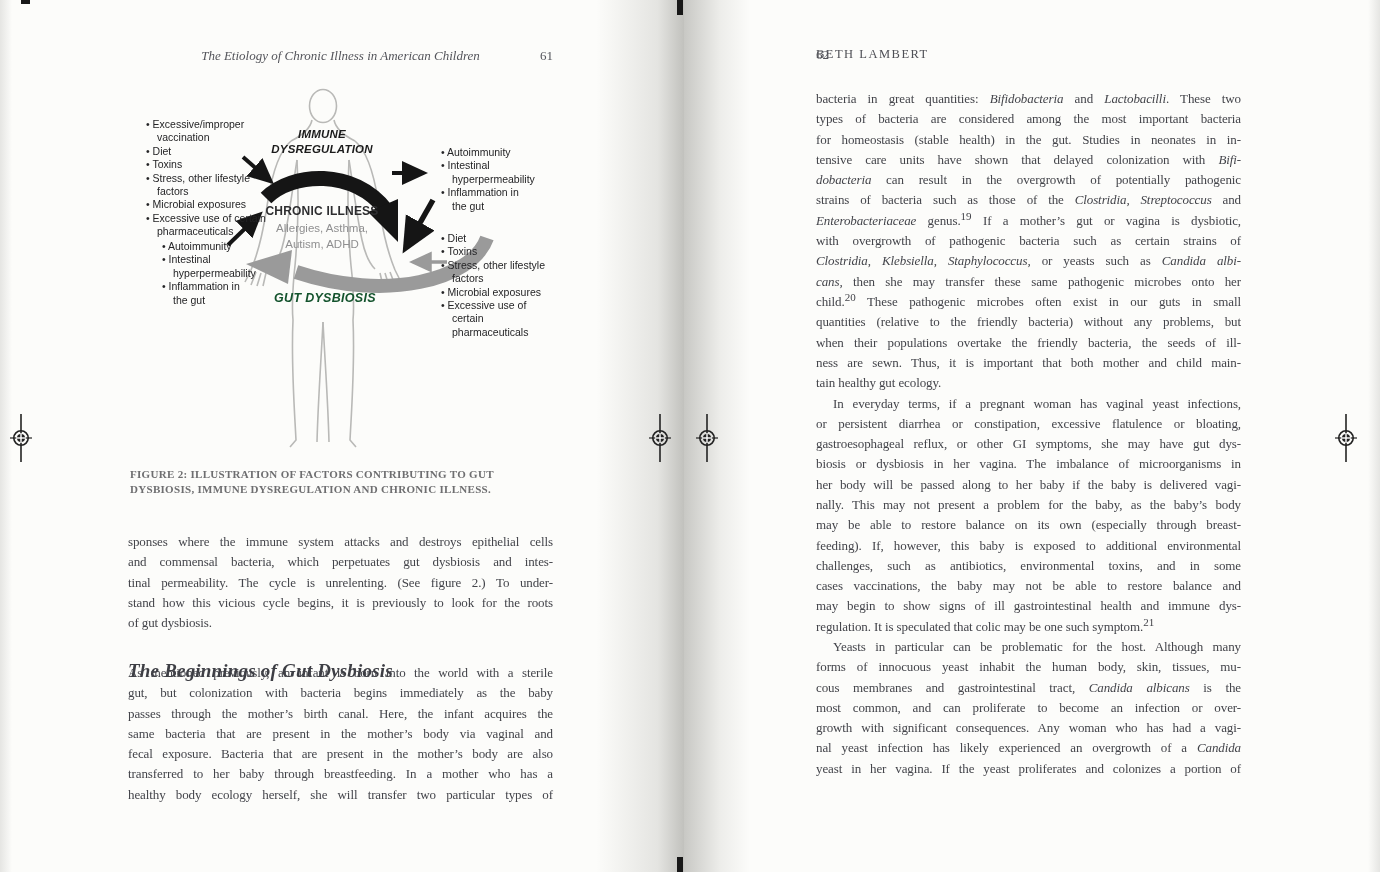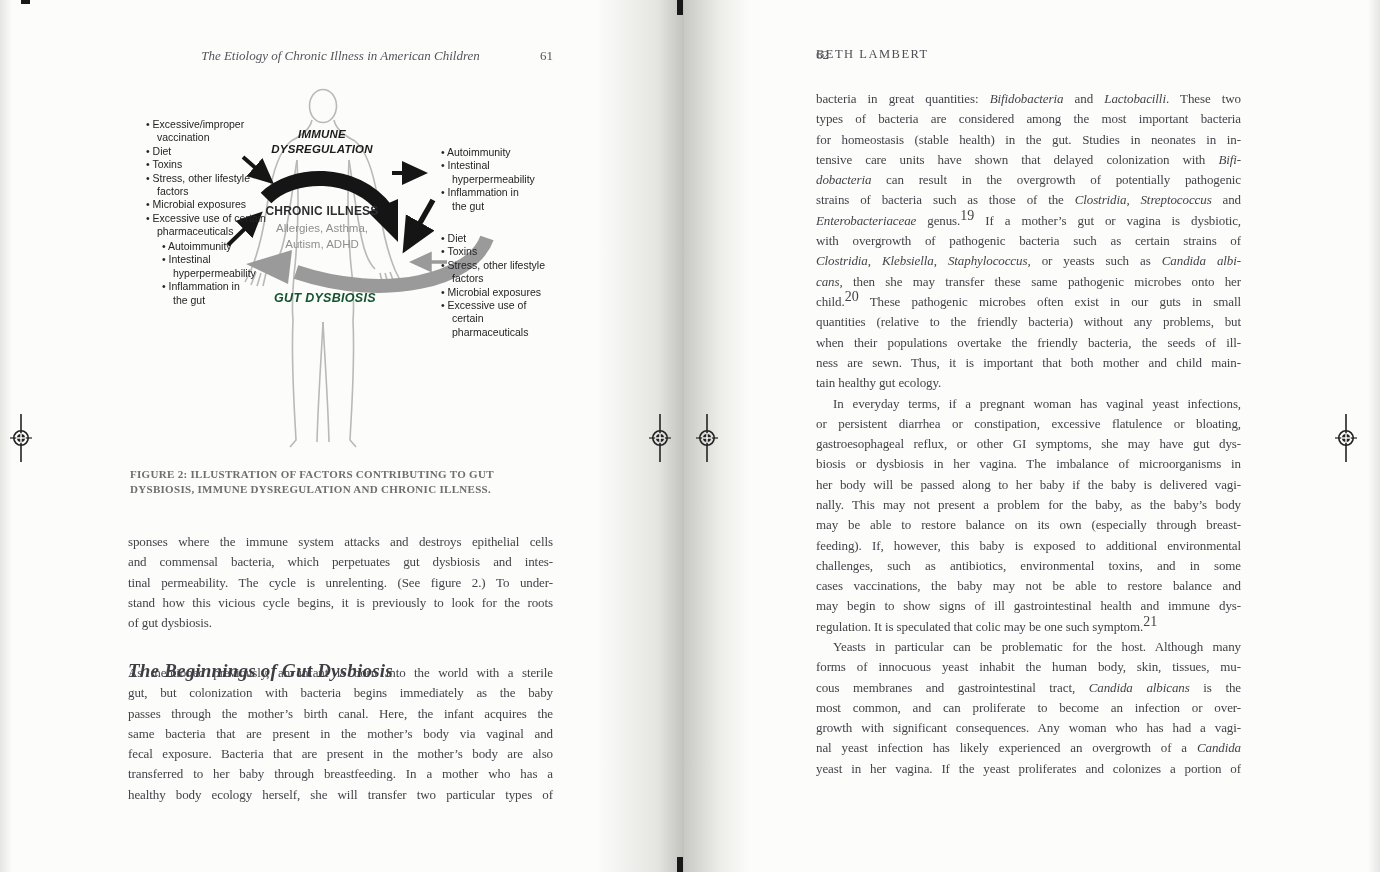--- a/index.html
+++ b/index.html
@@ -24,21 +24,21 @@
   #lp-head{left:128px;top:48px;font-style:italic;text-align:center;}
   #lp-num{position:absolute;left:128px;top:48px;width:425px;text-align:right;font-style:normal;font-size:13px;color:#53545a;}
   #rp-num{position:absolute;left:133px;top:47px;font-size:13px;color:#53545a;}
   #rp-head{left:133px;top:47px;text-align:left;letter-spacing:1.5px;font-size:12.5px;color:#4e4f55;}
 
   
   .col{position:absolute;width:425px;font-size:13px;line-height:20.3px;letter-spacing:-0.1px;color:#43444a;}
   .tl{text-align:justify;text-align-last:justify;white-space:normal;}
   .tl.noj{text-align-last:left;}
   .tl.ind{text-indent:17px;}
-  .tl sup{font-size:14px;line-height:0;vertical-align:super;letter-spacing:0;}
+  .tl sup{font-size:11px;line-height:0;vertical-align:super;letter-spacing:0;}
   #lp-heading{position:absolute;left:128px;top:660px;width:425px;font-size:19px;font-style:italic;
     font-weight:bold;color:#3d3e44;letter-spacing:0.2px;}
 
   
   #figure-area{position:absolute;left:0;top:0;width:683px;height:500px;}
   #figure-svg{position:absolute;left:0;top:0;}
   .fig-label{position:absolute;font-family:"Liberation Sans",sans-serif;text-align:center;}
   #fig-immune{left:242px;top:127px;width:160px;font-size:11.5px;line-height:15px;font-weight:bold;font-style:italic;color:#1c1c1c;letter-spacing:0.2px;}
   #fig-chronic{left:242px;top:204px;width:160px;font-size:12px;font-weight:bold;color:#2e2e30;letter-spacing:0.2px;}
   #fig-sub1{left:242px;top:222px;width:160px;font-size:11.5px;color:#8f8f90;}

